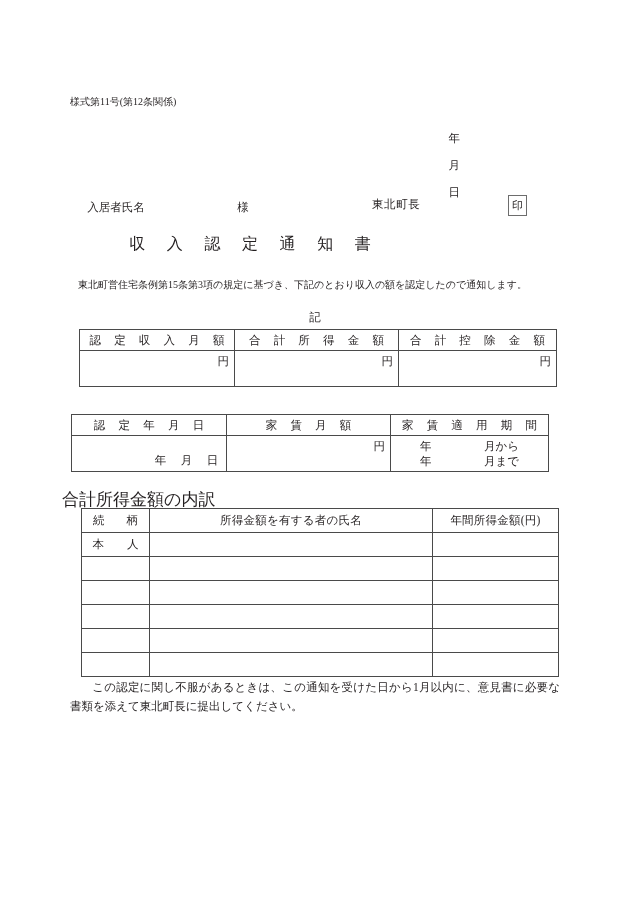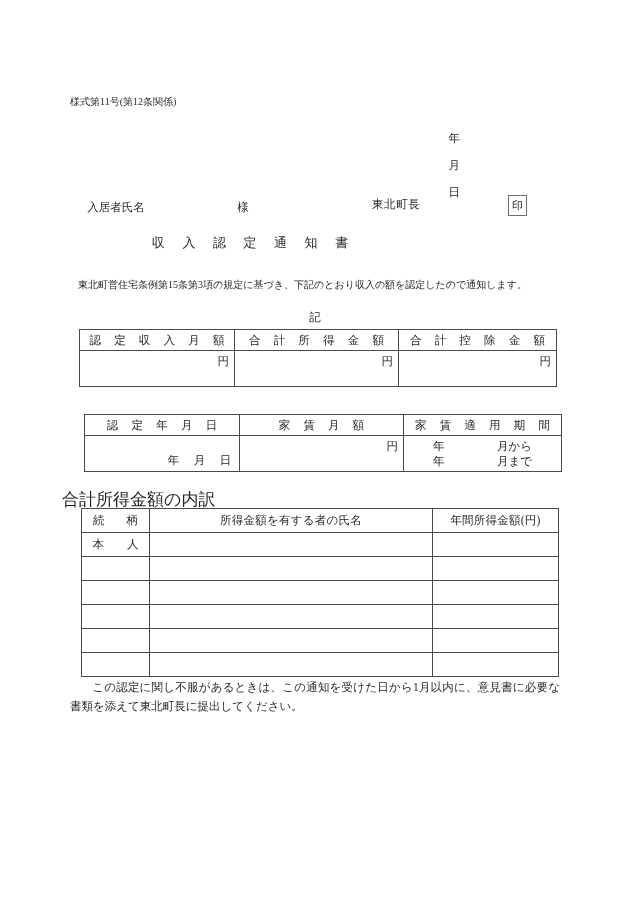--- a/index.html
+++ b/index.html
@@ -77,21 +77,21 @@
     line-height: 19px;
     text-align: center;
   }
 
   
   #doc-title {
     left: 0;
     top: 234px;
     width: 500px;
     text-align: center;
-    font-size: 13px;
+    font-size: 16px;
     letter-spacing: 1.35em;
     text-indent: 1.35em;
   }
 
   
   #body-paragraph {
     left: 56px;
     top: 275px;
     width: 490px;
     font-size: 10px;
@@ -153,21 +153,21 @@
     line-height: 15px;
   }
   .period-lines .pl {
     display: block;
   }
   .period-lines .pl .y { display: inline-block; width: 64px; text-align: left; }
 
   
   #table-income { left: 79px; top: 329px; width: 477px; }
   
-  #table-rent { left: 84px; top: 414px; width: 477px; }
+  #table-rent { left: 71px; top: 414px; width: 477px; }
   
   #breakdown-label { left: 62px; top: 488px; font-size: 17px; }
   
   #table-breakdown { left: 81px; top: 508px; width: 477px; }
   #table-breakdown td { height: 23px; }
   #table-breakdown .th-cell {
     height: 23px;
     line-height: 23px;
   }
   #table-breakdown .th-name,

